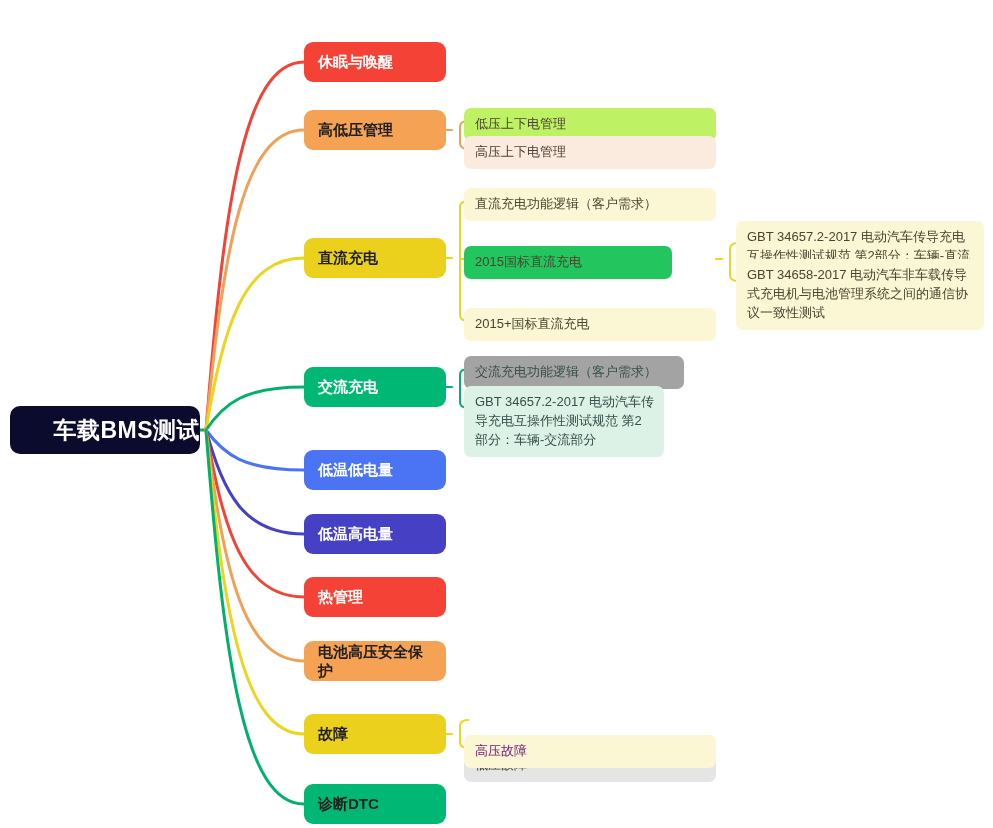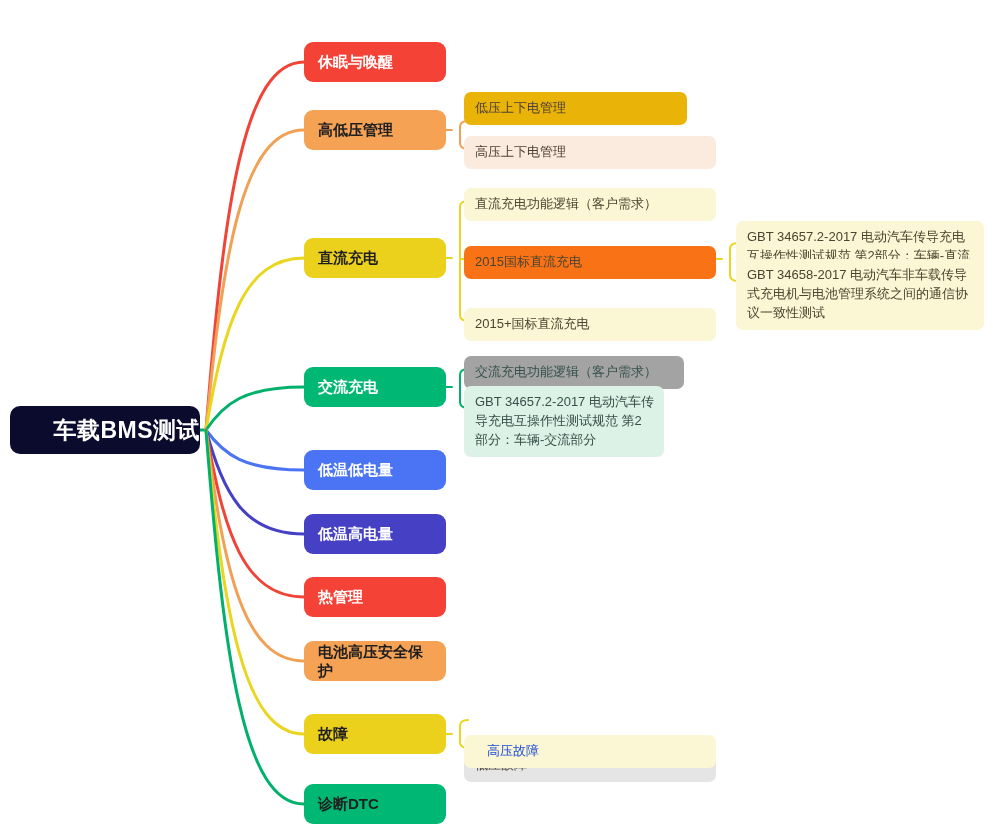--- a/index.html
+++ b/index.html
@@ -115,33 +115,33 @@
   <div id="node-layer">
       <div class="node root" style="left: 10px; top: 406px; width: 190px; height: 48px; background: rgb(11, 11, 46);">
         <span class="label">车载BMS测试</span>
       </div>
       <div class="node lvl1" style="left: 304px; top: 42px; width: 142px; min-height: 40px; background: rgb(244, 67, 54);">
         <span class="label" style="color: rgb(255, 255, 255);">休眠与唤醒</span>
       </div>
       <div class="node lvl1" style="left: 304px; top: 110px; width: 142px; min-height: 40px; background: rgb(245, 162, 84);">
         <span class="label" style="color: rgb(31, 31, 31);">高低压管理</span>
       </div>
-      <div class="node lvl2" style="left: 464px; top: 92px; width: 223px; min-height: 26px; background: #eab308;">
+      <div class="node lvl2" style="left: 464px; top: 108px; width: 252px; min-height: 26px; background: #bef264;">
         <span class="label" style="color: rgb(74, 63, 53);">低压上下电管理</span>
       </div>
       <div class="node lvl2" style="left: 464px; top: 136px; width: 252px; min-height: 26px; background: rgb(251, 234, 222);">
         <span class="label" style="color: rgb(74, 63, 53);">高压上下电管理</span>
       </div>
       <div class="node lvl1" style="left: 304px; top: 238px; width: 142px; min-height: 40px; background: rgb(236, 209, 28);">
         <span class="label" style="color: rgb(31, 31, 31);">直流充电</span>
       </div>
       <div class="node lvl2" style="left: 464px; top: 188px; width: 252px; min-height: 26px; background: rgb(251, 246, 211);">
         <span class="label" style="color: rgb(74, 68, 48);">直流充电功能逻辑（客户需求）</span>
       </div>
-      <div class="node lvl2" style="left: 464px; top: 246px; width: 252px; min-height: 26px; background: #f97316;">
+      <div class="node lvl2" style="left: 464px; top: 246px; width: 208px; min-height: 26px; background: #22c55e;">
         <span class="label" style="color: rgb(74, 68, 48);">2015国标直流充电</span>
       </div>
       <div class="node lvl3" style="left: 736px; top: 221px; width: 248px; min-height: 44px; background: rgb(251, 246, 211);">
         <span class="label" style="color: rgb(74, 68, 48);">GBT 34657.2-2017 电动汽车传导充电互操作性测试规范 第2部分：车辆-直流部分</span>
       </div>
       <div class="node lvl3" style="left: 736px; top: 259px; width: 248px; min-height: 44px; background: rgb(251, 246, 211);">
         <span class="label" style="color: rgb(74, 68, 48);">GBT 34658-2017 电动汽车非车载传导式充电机与电池管理系统之间的通信协议一致性测试</span>
       </div>
       <div class="node lvl2" style="left: 464px; top: 308px; width: 252px; min-height: 26px; background: rgb(251, 246, 211);">
         <span class="label" style="color: rgb(74, 68, 48);">2015+国标直流充电</span>
@@ -167,19 +167,19 @@
       <div class="node lvl1" style="left: 304px; top: 641px; width: 142px; min-height: 40px; background: rgb(245, 162, 84);">
         <span class="label" style="color: rgb(31, 31, 31);">电池高压安全保护</span>
       </div>
       <div class="node lvl1" style="left: 304px; top: 714px; width: 142px; min-height: 40px; background: rgb(236, 209, 28);">
         <span class="label" style="color: rgb(31, 31, 31);">故障</span>
       </div>
       <div class="node lvl2" style="left: 464px; top: 707px; width: 252px; min-height: 26px; background: #e5e5e5; margin-top: 42px;">
         <span class="label" style="color: rgb(74, 68, 48);">低压故障</span>
       </div>
       <div class="node lvl2" style="left: 464px; top: 735px; width: 252px; min-height: 26px; background: rgb(251, 246, 211);">
-        <span class="label" style="color: #1d4ed8; margin-left: 12px;">高压故障</span>
+        <span class="label" style="color: #701a75;">高压故障</span>
       </div>
       <div class="node lvl1" style="left: 304px; top: 784px; width: 142px; min-height: 40px; background: rgb(0, 184, 116);">
         <span class="label" style="color: rgb(31, 31, 31);">诊断DTC</span>
       </div>
     </div>
 </div>
 
 </body></html>

